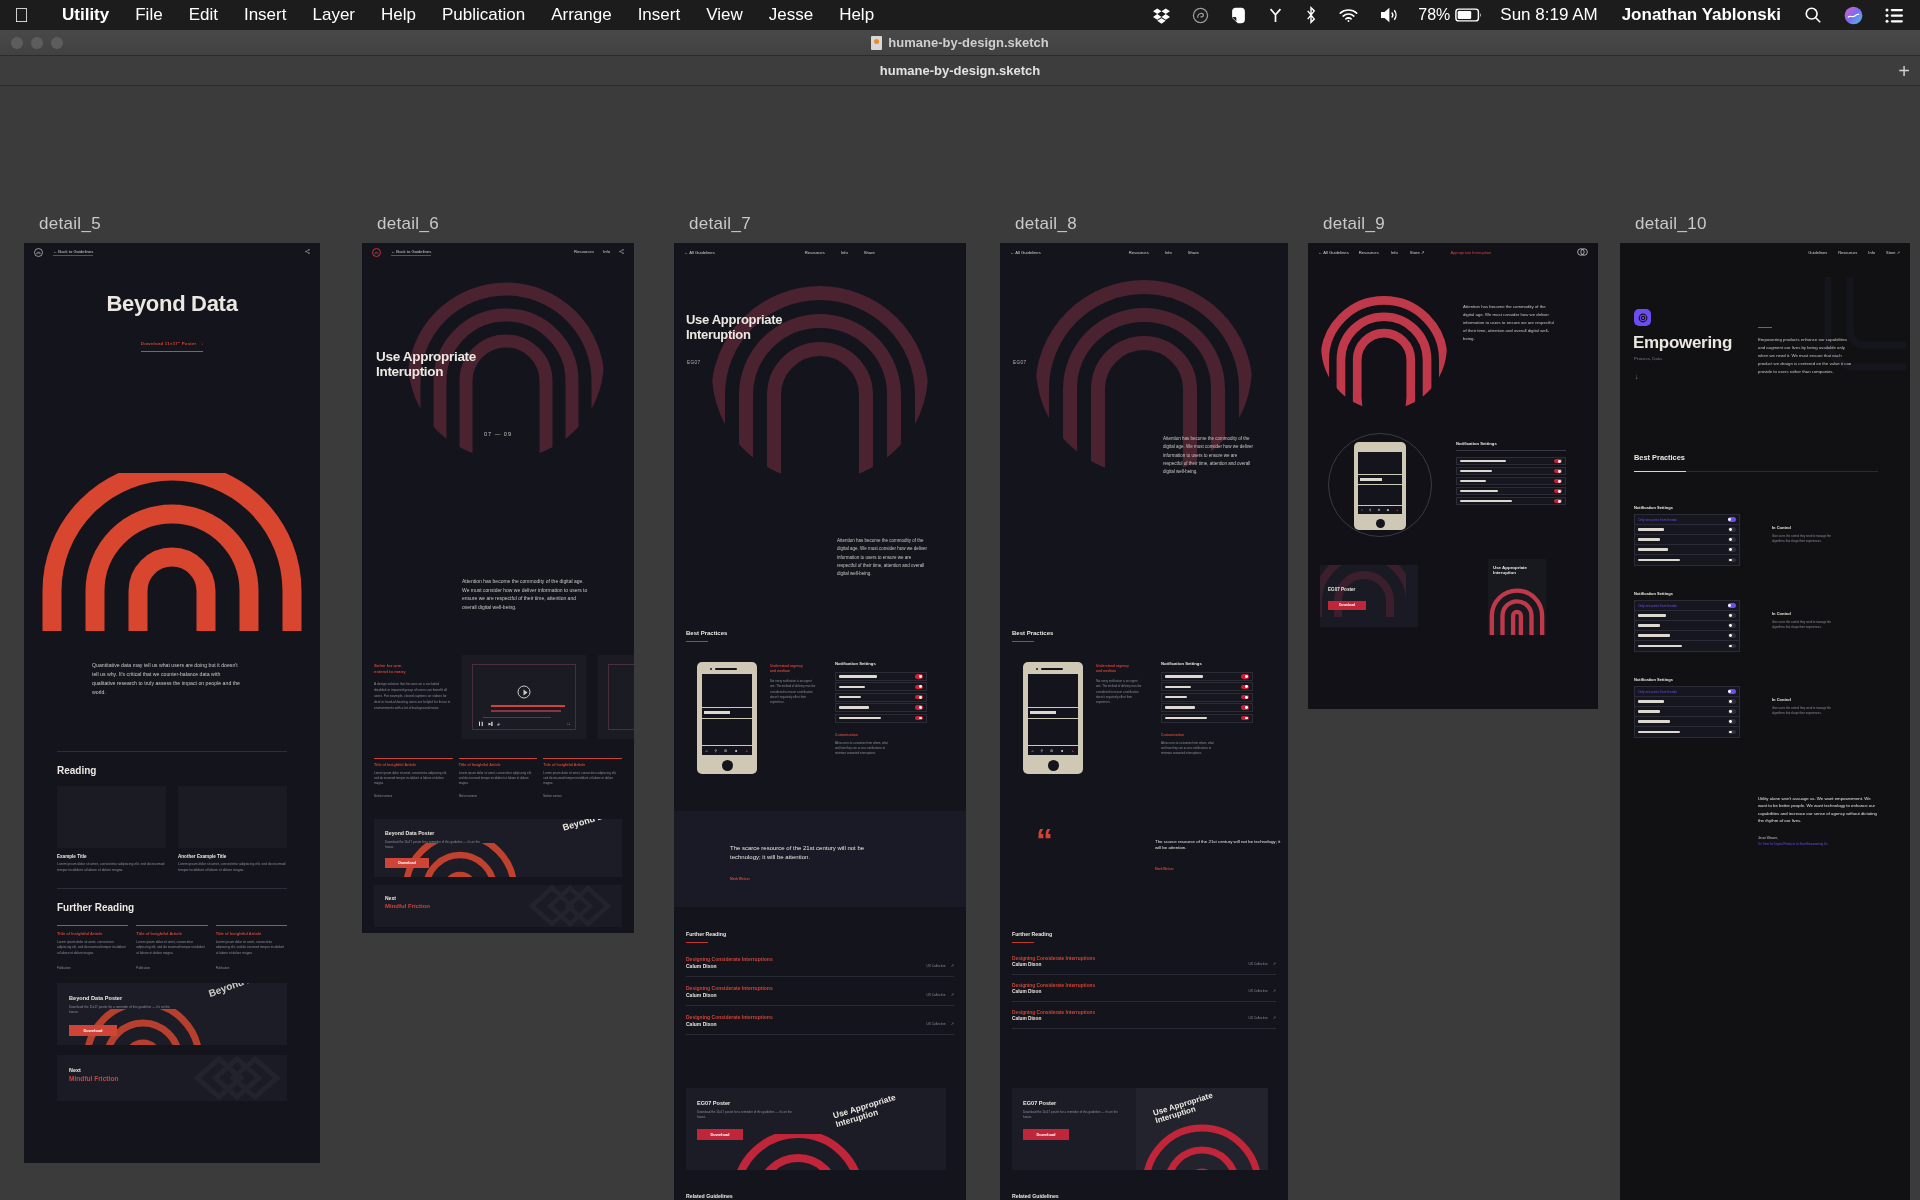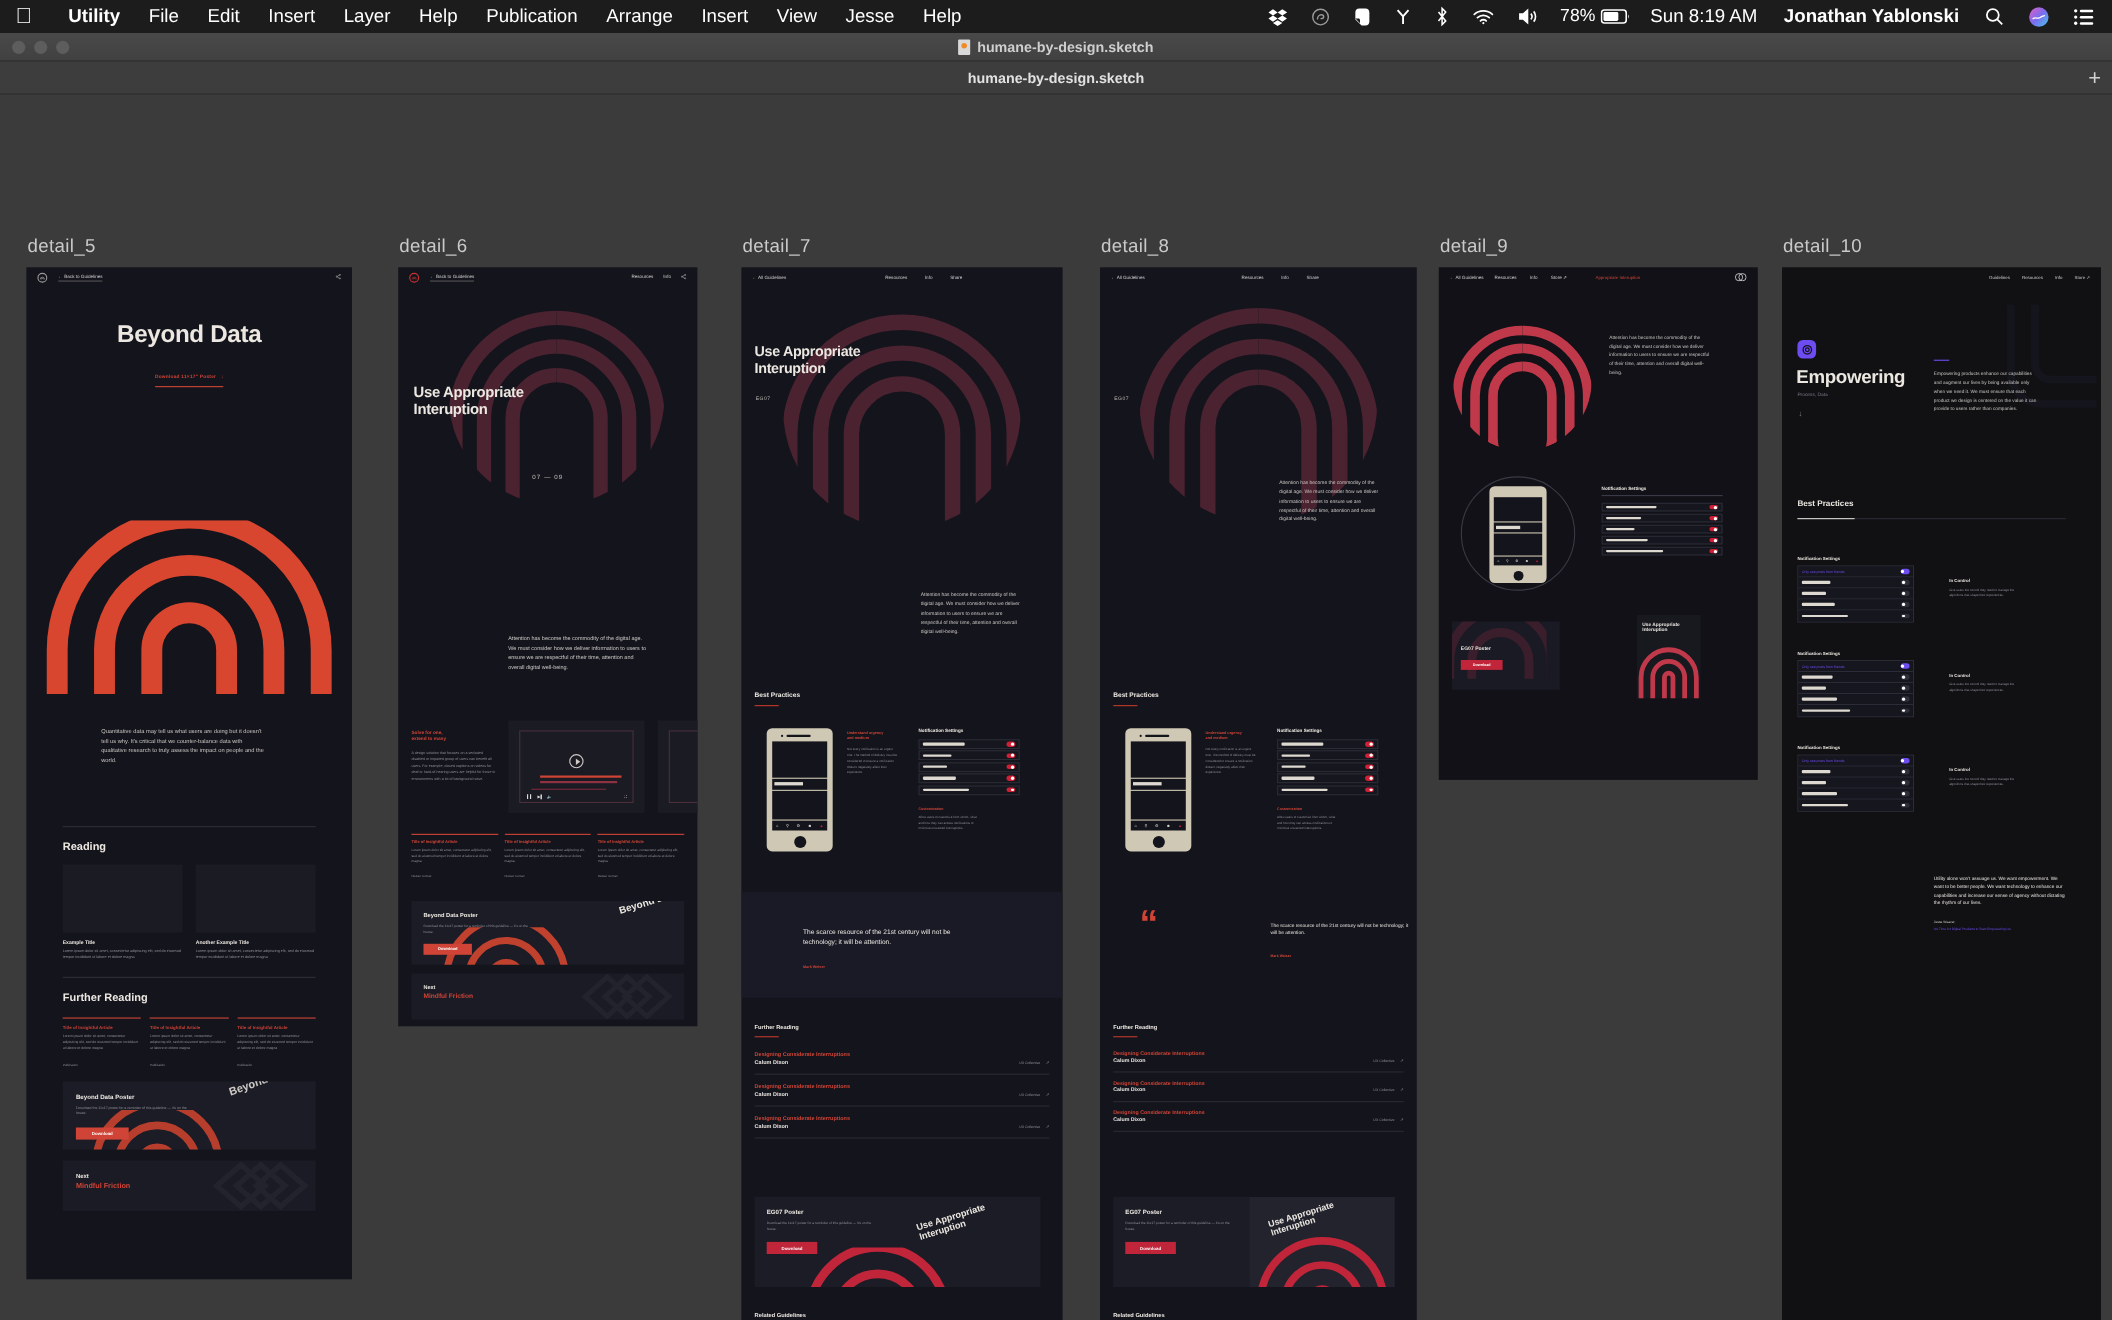--- a/index.html
+++ b/index.html
@@ -71,21 +71,21 @@
   }
 
   
   .canvas {
     position: relative; width: 1920px; height: 1114px;
     background: #3b3b3b; overflow: hidden;
   }
   .artboard-col { position: absolute; top: 0; }
   .ab-label {
     color: #c9c9c9; font-size: 17px; letter-spacing: .3px;
-    margin-bottom: 9px; margin-left: 1px;
+    margin-bottom: 9px; margin-left: 15px;
   }
   .ab {
     background: #14141c; position: relative; overflow: hidden;
   }
   .ab.purple { background: #111114; }
 
   
   .nav {
     display: flex; align-items: center; font-size: 4.2px;
     color: #cfcfcf; padding: 0 10px; height: 14px;

